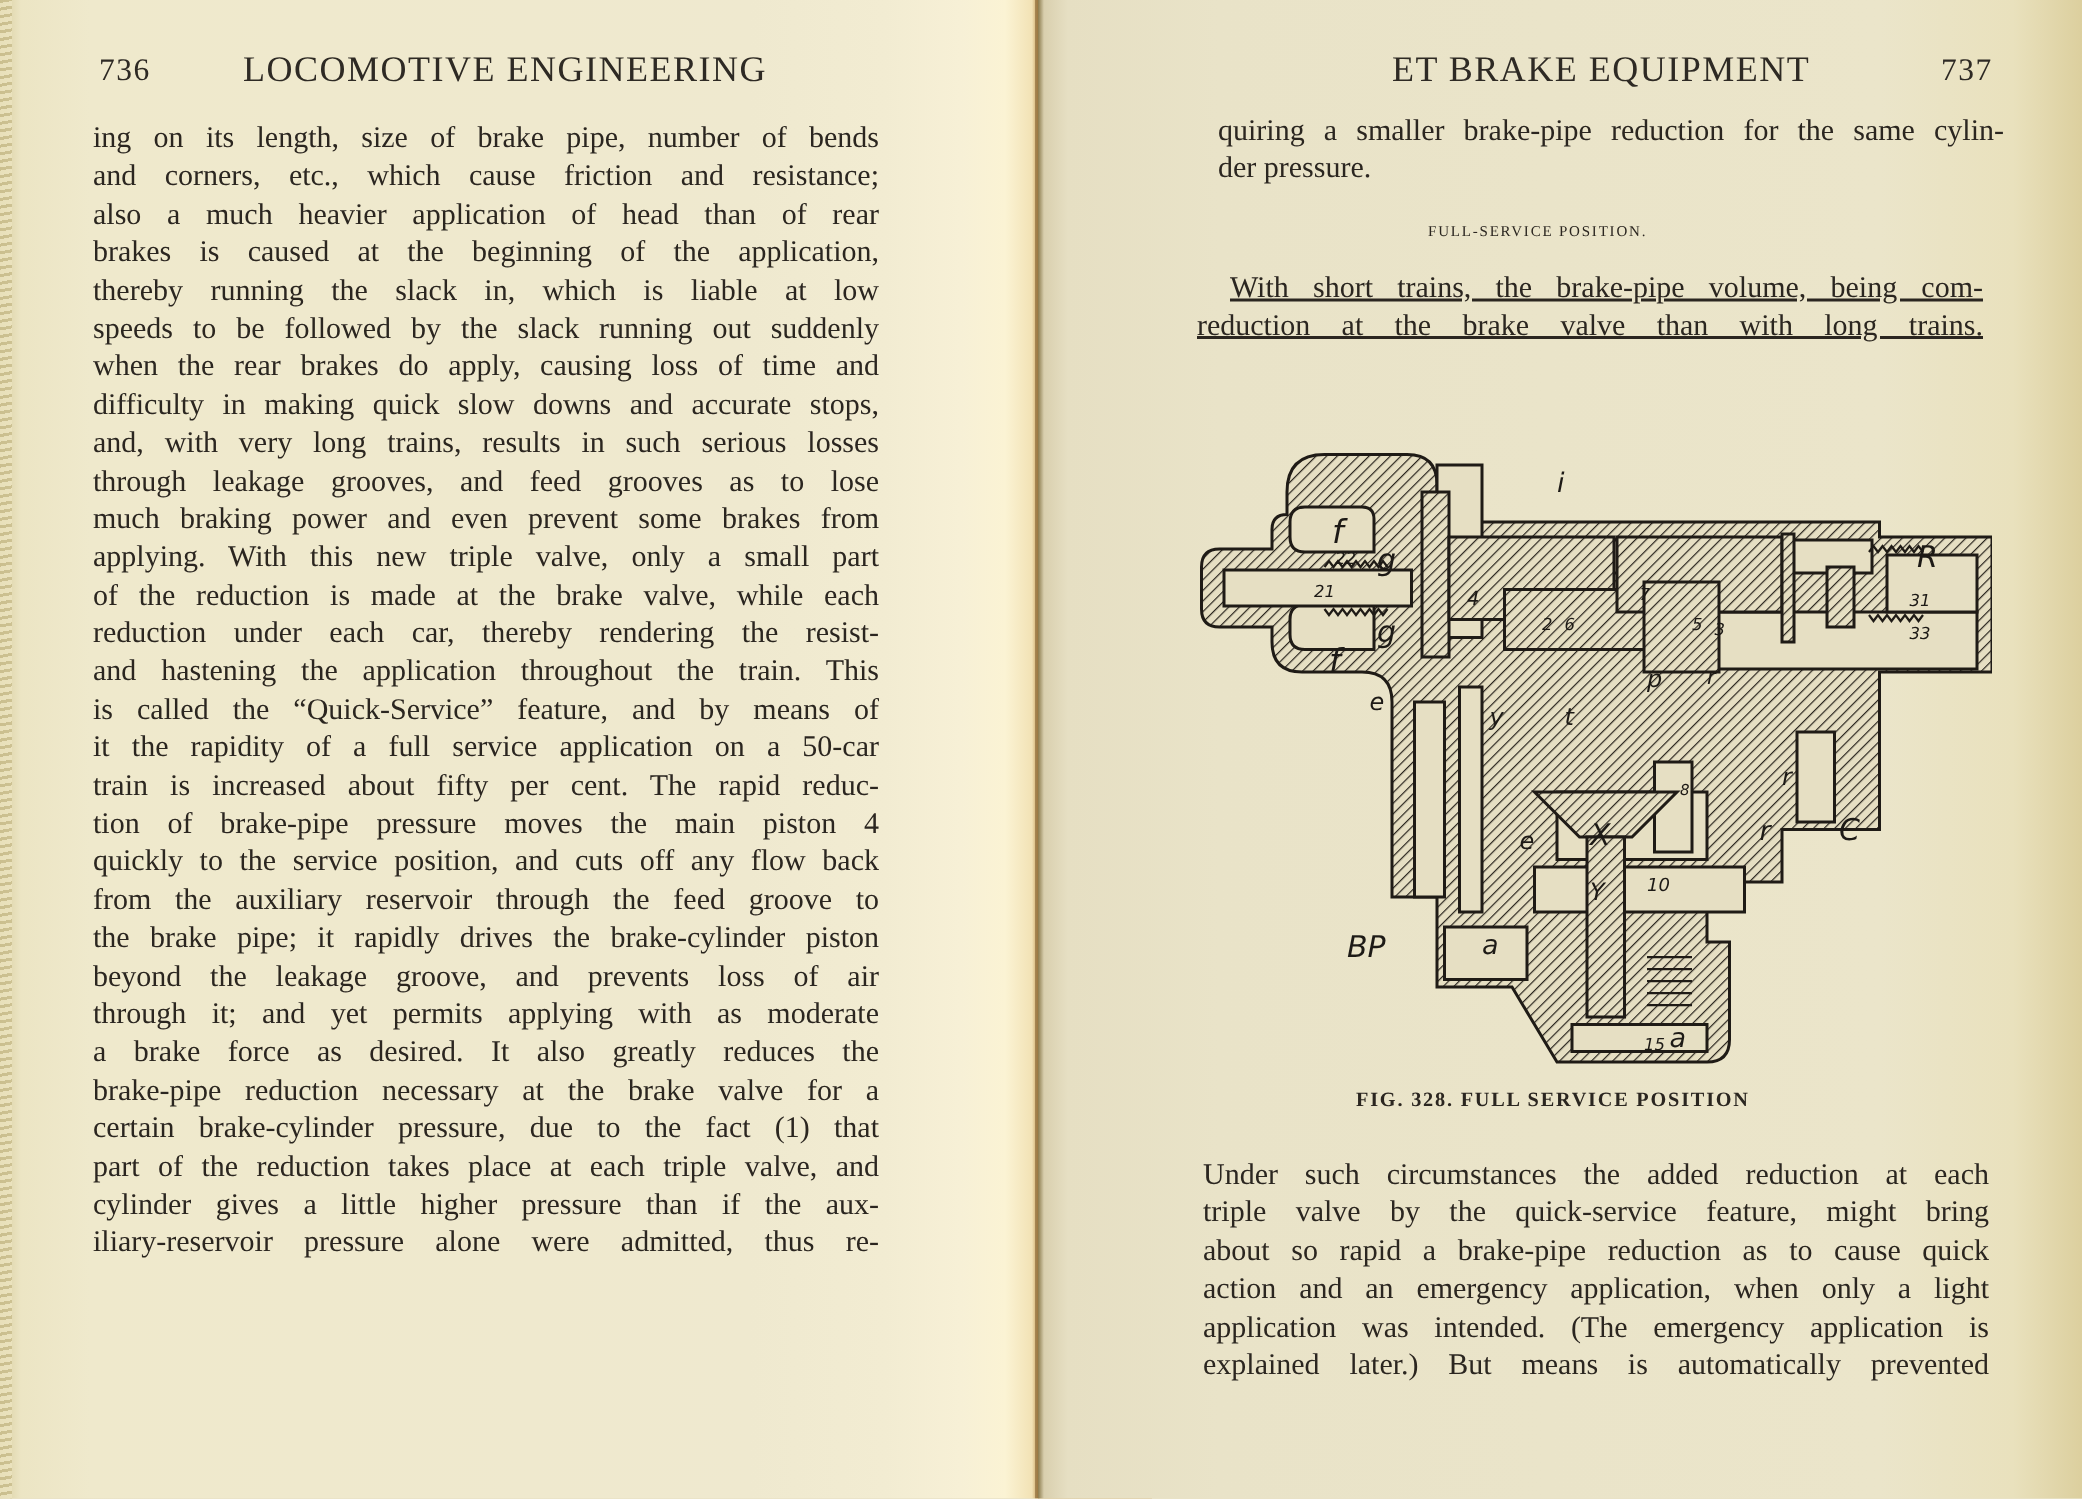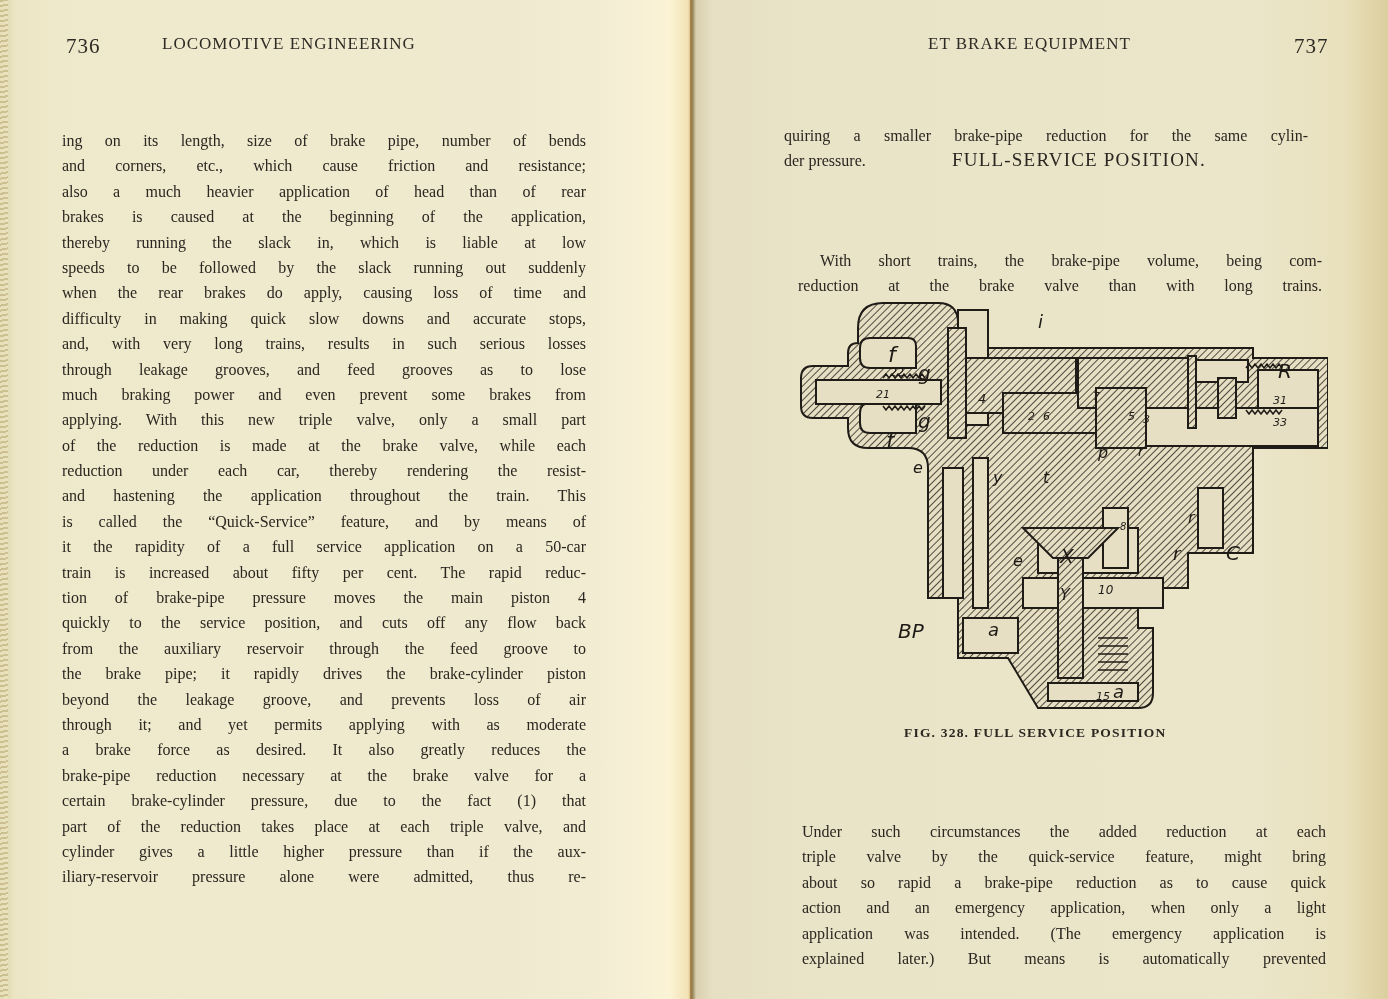--- a/index.html
+++ b/index.html
@@ -32,37 +32,36 @@
     background:repeating-linear-gradient(10deg,#c3b685 0 2px,#e8dfb7 2px 5px);
     opacity:.8;
   }
   .gutter-line {
     position:absolute; left:690px; top:0; width:3px; height:999px;
     background:#7a5a2c;
     opacity:.55;
   }
   .running-head {
     position:absolute; top:34px;
-    font-size:17px; letter-spacing:1px;
+    font-size:24px; letter-spacing:1px;
     color:#2e2a24;
   }
   .folio { font-size:21px; }
   .body-text {
     position:absolute;
-    font-size:16px;
+    font-size:20px;
     line-height:25.4px;
     text-align:justify;
     text-align-last:justify;
     color:#2b2620;
-    margin-top:48px;
   }
   .body-text .line { display:block; height:25.4px; white-space:nowrap; overflow:visible; }
   .body-text .line.last { text-align-last:left; }
   .section-head {
-    position:absolute; font-size:19px; letter-spacing:1.2px; color:#2b2620;
+    position:absolute; font-size:10px; letter-spacing:1.2px; color:#2b2620;
   }
   .fig-caption {
     position:absolute; font-size:13.5px; letter-spacing:1.2px; color:#2b2620; font-weight:bold;
   }
   .figure { position:absolute; left:798px; top:298px; width:530px; height:420px; }
   .figure svg { width:100%; height:100%; }
   .lbl { font-family:"DejaVu Sans",sans-serif; font-style:italic; fill:#1d1a16; }
 </style>
 </head>
 <body>
@@ -108,28 +107,28 @@
     </div>
   </div>
 
   <div class="gutter-line"></div>
 
   <div class="page page-right">
     <div class="edge-right"></div>
     <div class="running-head" style="left:236px;">ET BRAKE EQUIPMENT</div>
     <div class="running-head folio" style="left:602px;">737</div>
 
-    <div class="body-text" style="left:92px; top:75px; width:524px;">
+    <div class="body-text" style="left:120px; top:75px; width:524px;">
       <span class="line">quiring a smaller brake-pipe reduction for the same cylin-</span>
       <span class="line last">der pressure.</span>
     </div>
 
     <div class="section-head" style="left:260px; top:149px;">FULL-SERVICE POSITION.</div>
 
-    <div class="body-text" style="left:106px; top:200px; width:524px;">
+    <div class="body-text" style="left:106px; top:180px; width:524px;text-decoration:underline;">
       <span class="line" style="text-indent:22px;">With short trains, the brake-pipe volume, being com-</span>
       <span class="line">reduction at the brake valve than with long trains.</span>
     </div>
 
     <div class="fig-caption" style="left:212px; top:725px;">FIG. 328.  FULL SERVICE POSITION</div>
 
     <div class="body-text" style="left:110px; top:771px; width:524px;">
       <span class="line">Under such circumstances the added reduction at each</span>
       <span class="line">triple valve by the quick-service feature, might bring</span>
       <span class="line">about so rapid a brake-pipe reduction as to cause quick</span>

